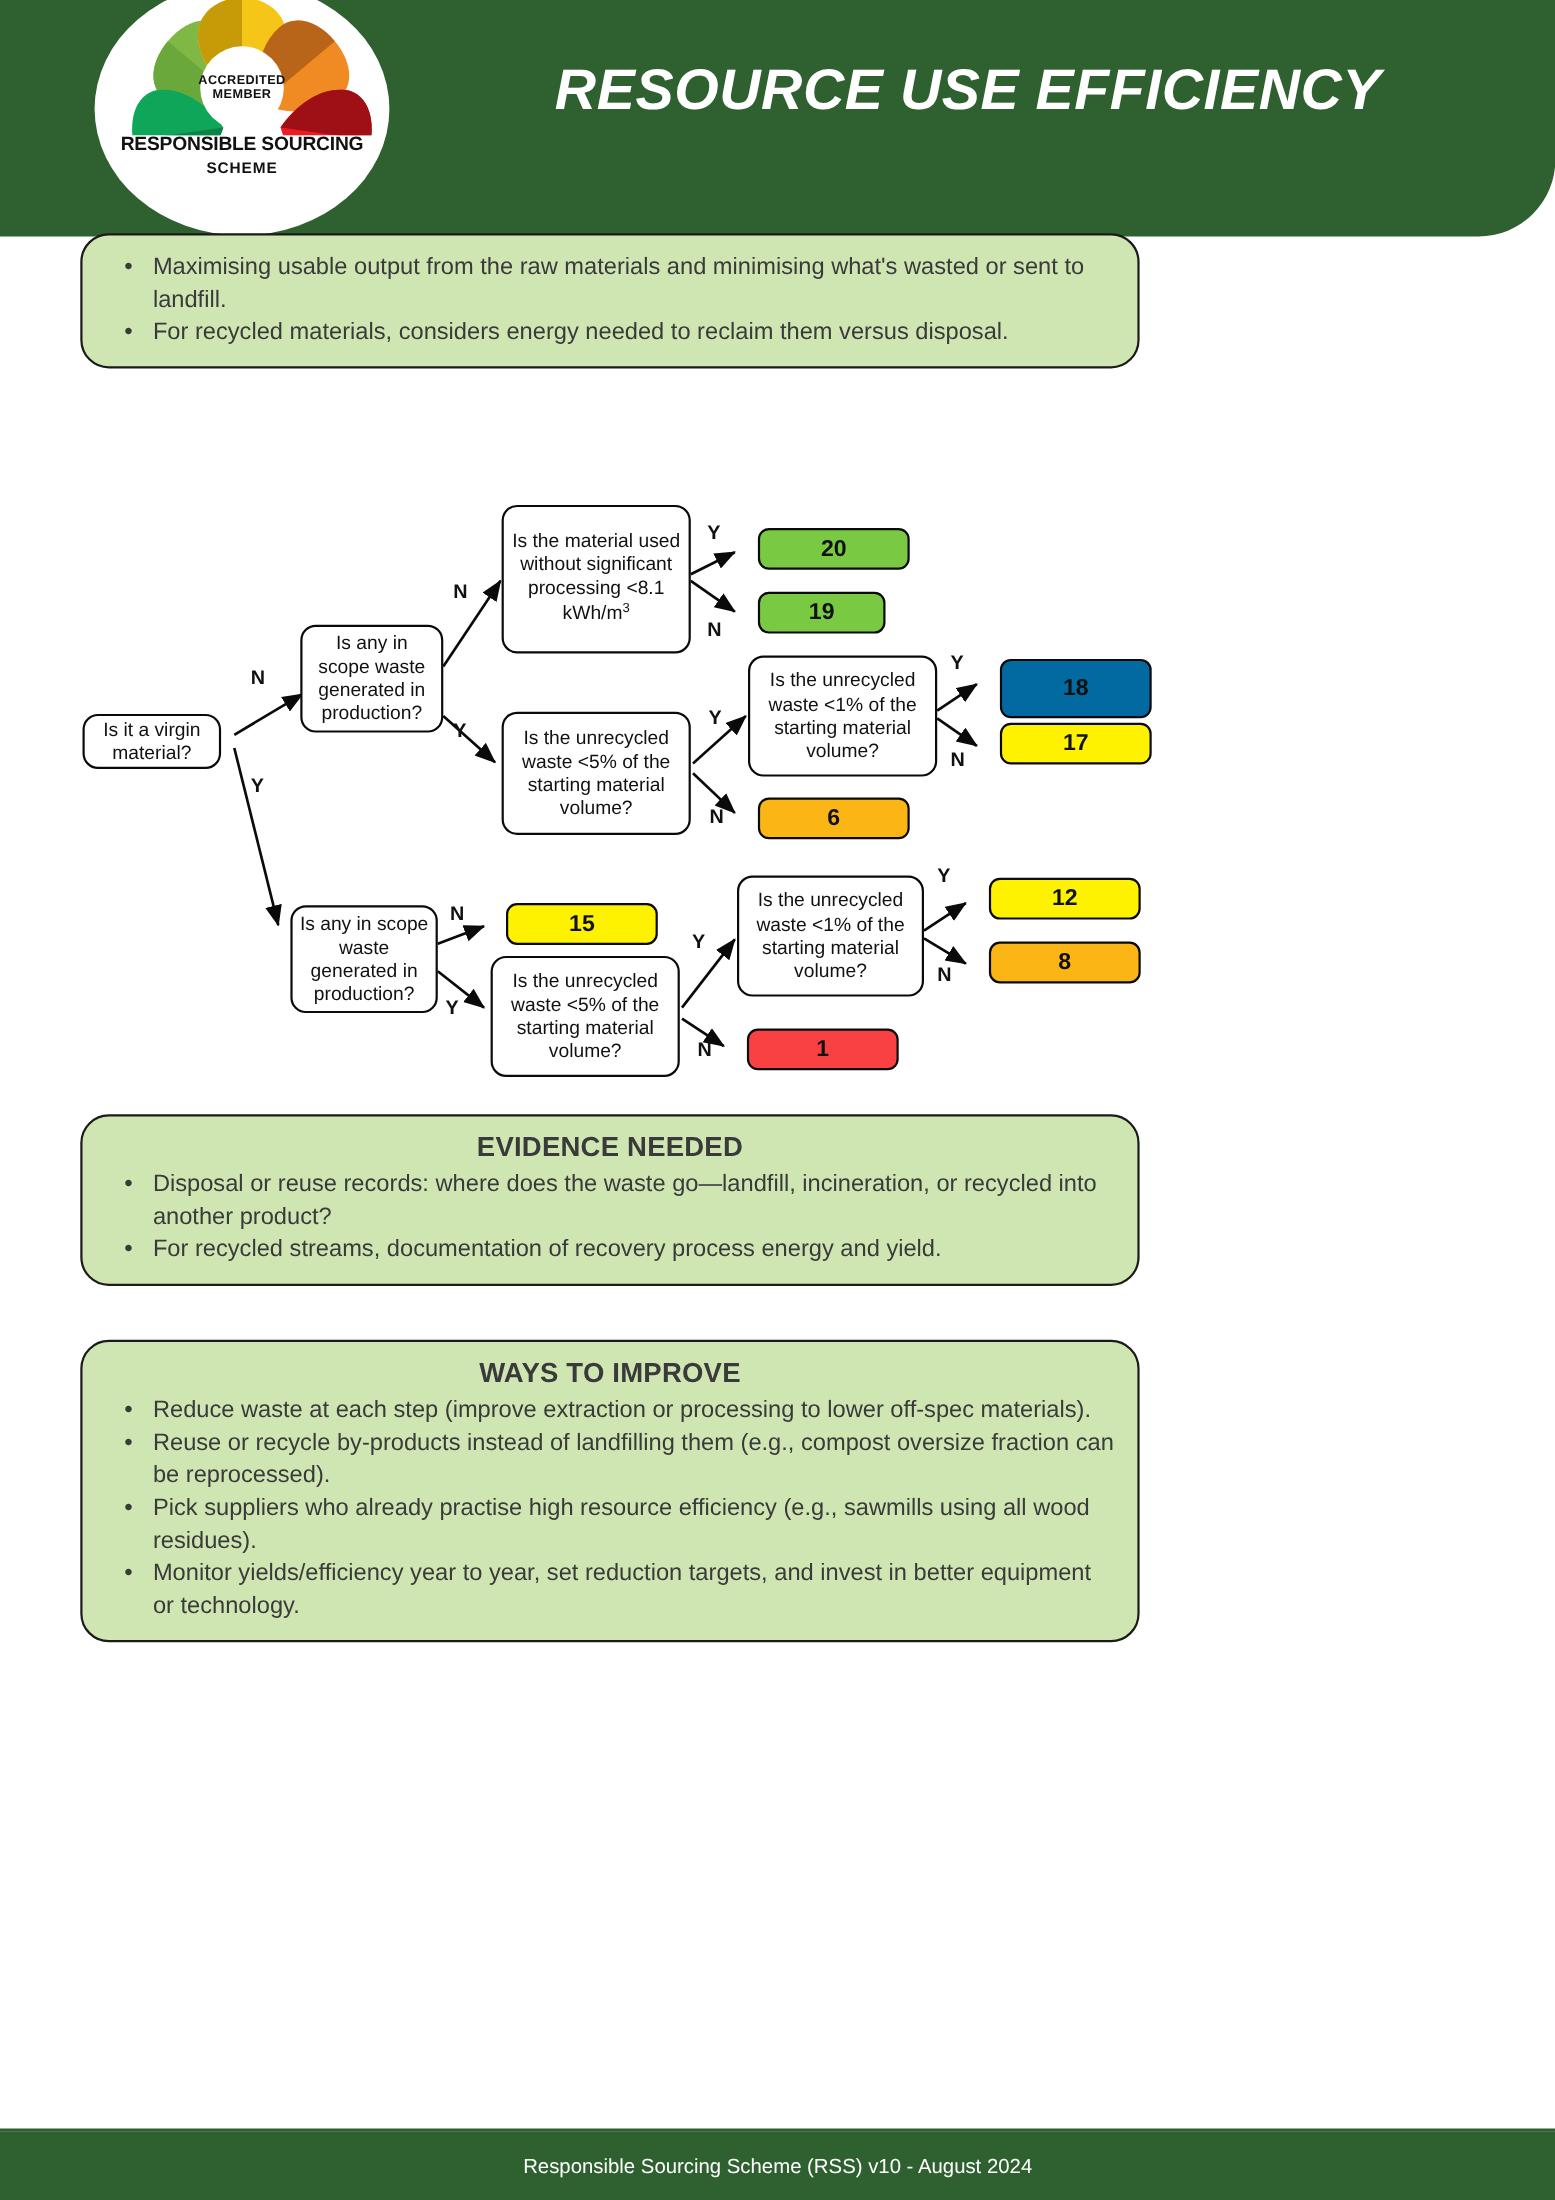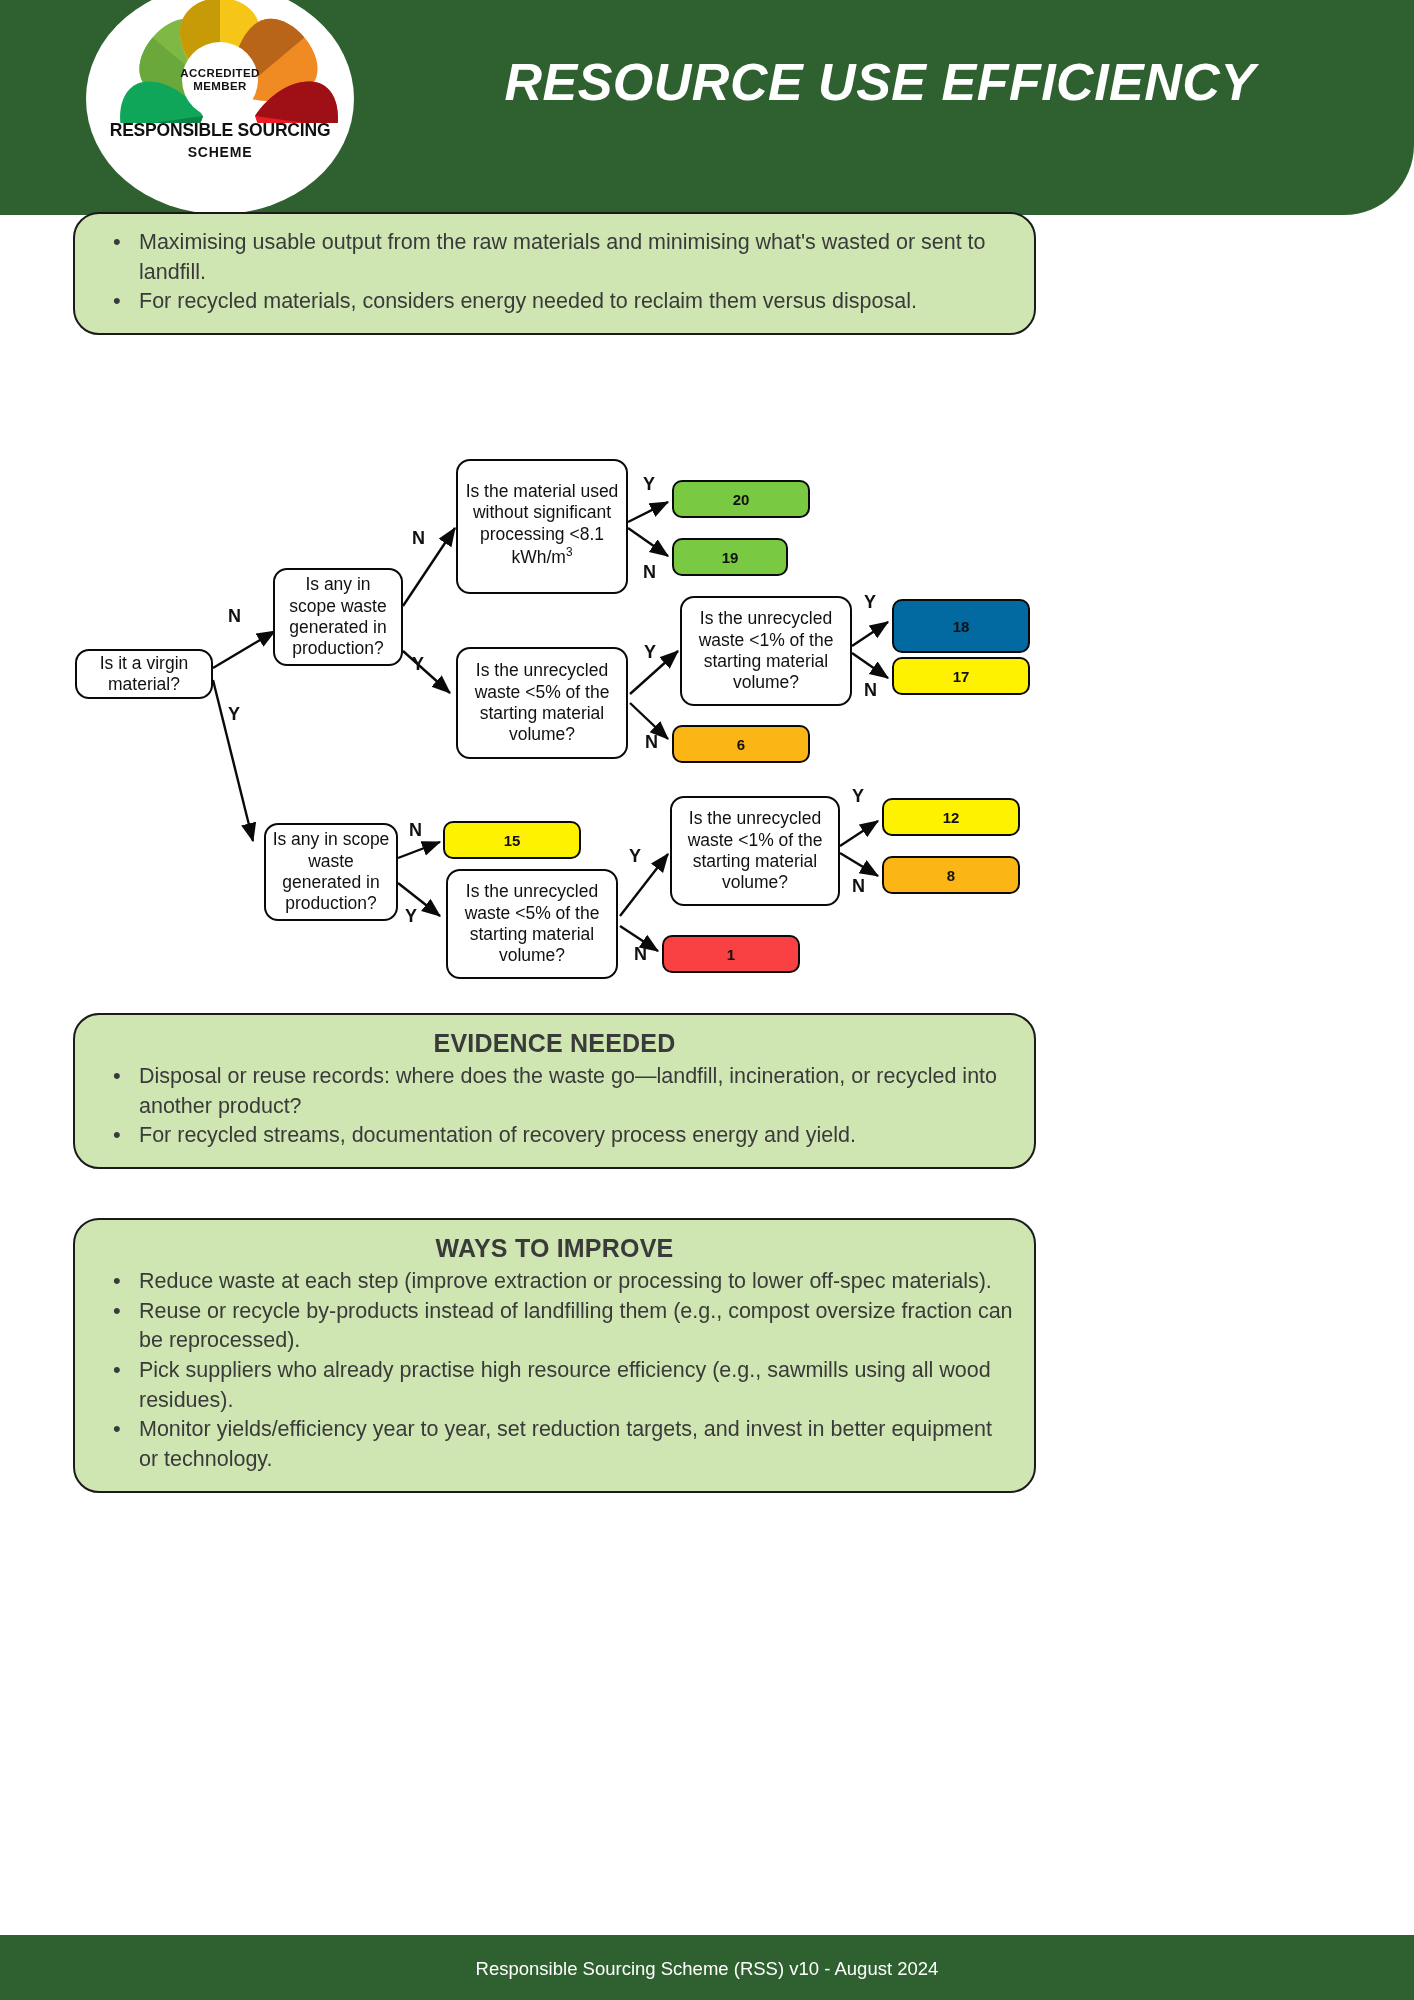--- a/index.html
+++ b/index.html
@@ -106,21 +106,21 @@
     font-size:17.5px;
     line-height:1.22;
     color:#111;
     padding:5px 6px;
   }
   .fscore {
     position:absolute;
     border:2.4px solid #0a0a0a;
     border-radius:10px;
     display:flex; align-items:center; justify-content:center;
-    font-size:15px; font-weight:bold; color:#111;
+    font-size:21px; font-weight:bold; color:#111;margin-left:17px;
   }
   .flabel {
     position:absolute;
     font-size:18px; font-weight:bold; color:#111;
   }
 
   
   .footer {
     position:absolute; left:0; bottom:0; width:1414px; height:62px;
     background:#2f6130;
@@ -221,21 +221,21 @@
       <path d="M620,470 L668,408"></path>
 
       <path d="M620,480 L658,505"></path>
 
       <path d="M840,400 L878,375"></path>
 
       <path d="M840,407 L878,430"></path>
     </g>
   </svg>
 
-  <div class="fnode" style="left:75px; top:203px; width:138px; height:50px;">Is it a virgin material?</div>
+  <div class="fnode" style="left:75px; top:203px; width:126px; height:50px;">Is it a virgin material?</div>
 
   <div class="fnode" style="left:273px; top:122px; width:130px; height:98px;">Is any in scope waste generated in production?</div>
 
   <div class="fnode" style="left:456px; top:13px; width:172px; height:135px; display:block; padding-top:20px;">
     <span>Is the material used without significant processing &lt;8.1 kWh/m</span><sup>3</sup>
   </div>
 
   <div class="fnode" style="left:456px; top:201px; width:172px; height:112px;">Is the unrecycled waste &lt;5% of the starting material volume?</div>
 
   <div class="fnode" style="left:680px; top:150px; width:172px; height:110px;">Is the unrecycled waste &lt;1% of the starting material volume?</div>

